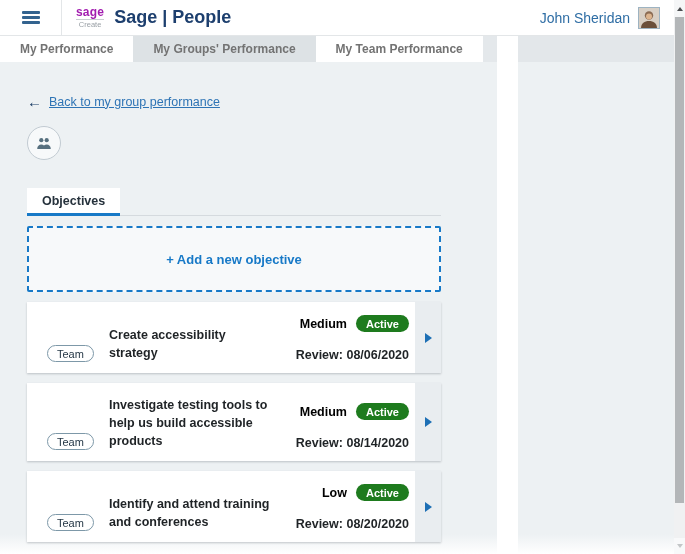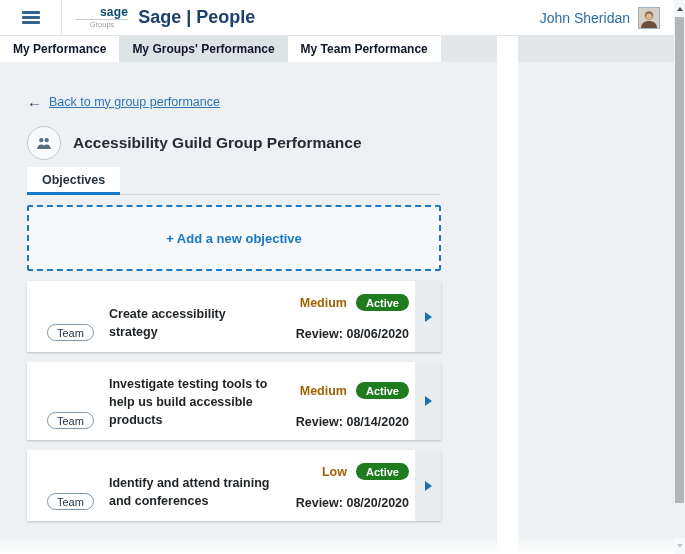--- a/index.html
+++ b/index.html
@@ -7,77 +7,77 @@
   body { font-family:"Liberation Sans", sans-serif; background:#ffffff; position:relative; }
 
   
   .header { height:36px; background:#ffffff; border-bottom:1px solid #e3e6e8;
             display:flex; align-items:center; padding:0 25px 0 0; }
   .hamburger { width:62px; display:flex; justify-content:center; cursor:pointer;
                border-right:1px solid #e3e6e8; align-self:stretch; align-items:center; }
   .hamburger .bars { width:18px; }
   .hamburger .bars div { height:2.5px; background:#33638f; margin:2.5px 0; border-radius:1px; }
   .logo-block { margin-left:14px; text-align:center; line-height:1; }
-  .logo-brand { color:#0c4a6e; font-weight:bold; font-size:12px; letter-spacing:.2px;margin-left:24px; }
+  .logo-brand { color:#a21caf; font-weight:bold; font-size:12px; letter-spacing:.2px; }
   .logo-divider { height:1px; background:#c9cdd1; margin:1px 0 1px 0; }
   .logo-sub { color:#9aa0a6; font-size:7.5px; }
   .app-title { margin-left:10px; color:#1d3f6e; font-weight:bold; font-size:18px; }
   .header-spacer { flex:1; }
   .user-name { color:#2e6da4; font-size:14px; margin-right:8px; cursor:pointer; }
   .avatar { width:22px; height:22px; border:1px solid #9db3c2; background:#fff;
             display:flex; align-items:center; justify-content:center; cursor:pointer; }
   .avatar svg { display:block; }
 
   
   .body-row { display:flex; height:518px; }
   .main-col { width:497px; display:flex; flex-direction:column; }
   .col-gap { width:21px; background:#ffffff; }
   .right-panel { width:156px; display:flex; flex-direction:column; }
   .right-band { height:26px; background:#e3e7ea; }
   .right-body { flex:1; background:linear-gradient(#edf1f3 0%, #edf1f3 96%, #ffffff 100%); }
 
   
   .tabbar { height:26px; display:flex; background:#e4e8eb; }
-  .nav-tab { padding:0 13px; display:flex; align-items:center; font-size:12px; font-weight:bold;
-             color:#0f172a; background:#ffffff; cursor:pointer; white-space:nowrap; }
+  .nav-tab { padding:0 20px; display:flex; align-items:center; font-size:12px; font-weight:bold;
+             color:#737373; background:#ffffff; cursor:pointer; white-space:nowrap; }
   .nav-tab.active { background:#dde2e5; }
 
   
   .content { flex:1; background:linear-gradient(#edf1f3 0%, #edf1f3 96%, #ffffff 100%);
              padding:0 56px 0 27px; }
   .back-row { margin-top:32px; display:flex; align-items:center; gap:7px; cursor:pointer; width:max-content; }
   .back-arrow { color:#173a63; font-size:15px; font-weight:bold; line-height:1; }
   .back-text { color:#2e74b5; font-size:12.5px; text-decoration:underline; }
 
   .title-row { margin-top:17px; display:flex; align-items:center; gap:12px; }
   .group-circle { width:34px; height:34px; border-radius:50%; border:1px solid #c2cbd2;
                   background:#f7f9fa; display:flex; align-items:center; justify-content:center; }
   .page-title { font-size:15.5px; font-weight:bold; color:#252b33; }
 
-  .subtab-row { margin-top:7px; border-bottom:1px solid #d5dade; display:flex; }
+  .subtab-row { margin-top:28px; border-bottom:1px solid #d5dade; display:flex; }
   .subtab { background:#ffffff; padding:6px 15px 5px 15px; font-size:12.5px; font-weight:bold;
             color:#26323c; border-bottom:3px solid #1779c7; margin-bottom:-1px; cursor:pointer; }
 
   .add-box { margin-top:10px; height:66px; border:2px dashed #1779c7; border-radius:2px;
              display:flex; align-items:center; justify-content:center;
              background:rgba(255,255,255,0.55); cursor:pointer; }
   .add-label { color:#1779c7; font-size:13px; font-weight:bold; }
 
   
   .card { margin-top:10px; background:#ffffff; display:flex;
           box-shadow:0 1px 2px rgba(40,50,60,0.25); cursor:pointer; }
   .card-main { flex:1; padding:13px 6px 11px 20px; display:flex;align-items:flex-end; }
   .scope-col { width:60px; flex:none; }
   .scope-pill { display:inline-block; border:1px solid #7d98a8; border-radius:10px;
                 padding:1.5px 9px; font-size:11px; color:#253746; background:#fff; }
   .card-title { flex:1; font-size:12.5px; font-weight:bold; color:#1f2326;
                 line-height:1.45; padding:0 10px 0 2px; }
   .right-col { width:122px; flex:none; display:flex; flex-direction:column; align-items:flex-end; }
   .status-row { display:flex; align-items:center; gap:9px; }
-  .priority { font-size:12.5px; font-weight:bold; color:#a16207; }
+  .priority { font-size:12.5px; font-weight:bold; color:#000000; }
   .status-pill { background:#1e7b1e; color:#ffffff; font-size:11px; font-weight:bold;
                  padding:2.5px 10px; border-radius:10px; }
   .review { margin-top:16px; font-size:12.5px; font-weight:bold; color:#1f2326; white-space:nowrap; }
   .card-arrow-strip { width:26px; flex:none; background:#e9edf0; display:flex;
                       align-items:center; justify-content:center; }
   .play-tri { width:0; height:0; border-top:5px solid transparent; border-bottom:5px solid transparent;
               border-left:7px solid #1d6fb5; }
 
   
   .scrollbar { position:absolute; top:0; right:0; width:11px; height:554px; background:#f0f1f2; }
@@ -98,21 +98,21 @@
   <div class="hamburger">
     <div class="bars">
         <div></div>
         <div></div>
         <div></div>
       </div>
   </div>
   <div class="logo-block">
     <div class="logo-brand">sage</div>
     <div class="logo-divider"></div>
-    <div class="logo-sub">Groups</div>
+    <div class="logo-sub">Create</div>
   </div>
   <div class="app-title">Sage | People</div>
   <div class="header-spacer"></div>
   <div class="user-name">John Sheridan</div>
   <div class="avatar">
     <svg width="20" height="20" viewBox="0 0 20 20">
       <rect width="20" height="20" fill="#d8cfc4"></rect>
       <circle cx="10" cy="7.5" r="4.2" fill="#8a6a52"></circle>
       <circle cx="10" cy="8.5" r="3" fill="#dcb48e"></circle>
       <path d="M2 20c0-4.4 3.6-7 8-7s8 2.6 8 7z" fill="#6b4f3a"></path>
@@ -138,21 +138,20 @@
       </div>
 
       <div class="title-row">
         <div class="group-circle">
           <svg width="16" height="13" viewBox="0 0 16 13">
             <circle cx="5.3" cy="3.2" r="2.1" fill="#57707f"></circle>
             <circle cx="10.7" cy="3.2" r="2.1" fill="#57707f"></circle>
             <path d="M1.2 12c0-2.8 1.9-4.4 4.1-4.4 1 0 1.9.3 2.7.9.8-.6 1.7-.9 2.7-.9 2.2 0 4.1 1.6 4.1 4.4z" fill="#57707f"></path>
           </svg>
         </div>
-        <div class="page-title">Accessibility Guild Group Performance</div>
       </div>
 
       <div class="subtab-row">
         <div class="subtab">Objectives</div>
       </div>
 
       <div class="add-box">
         <span class="add-label">+ Add a new objective</span>
       </div>
 

